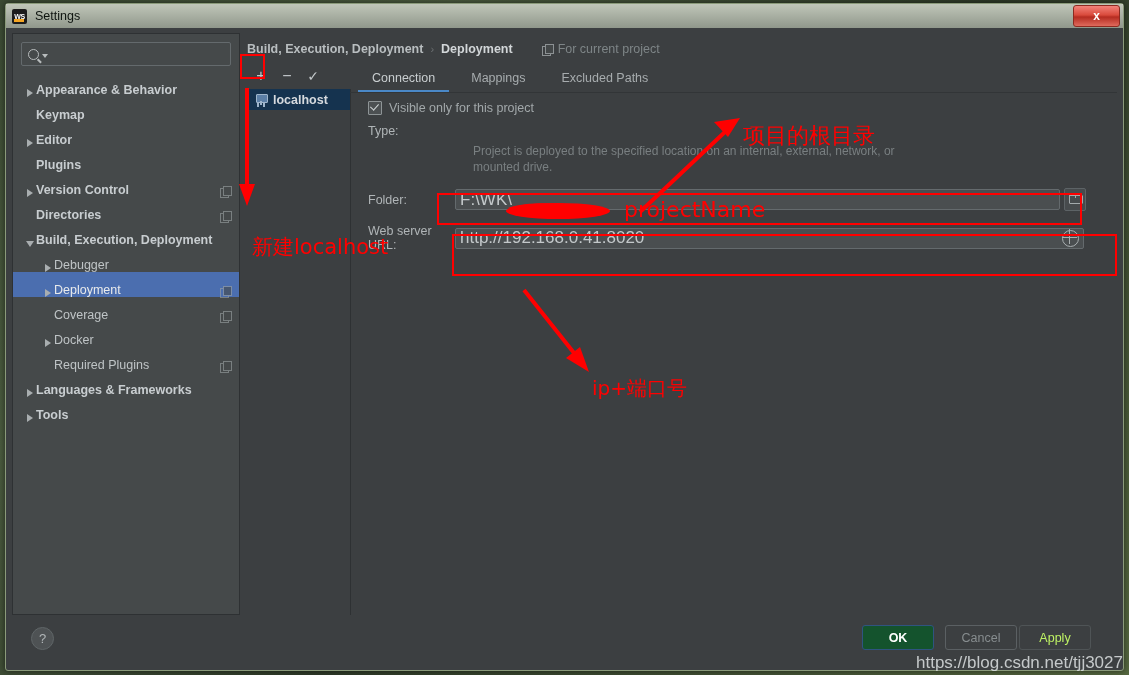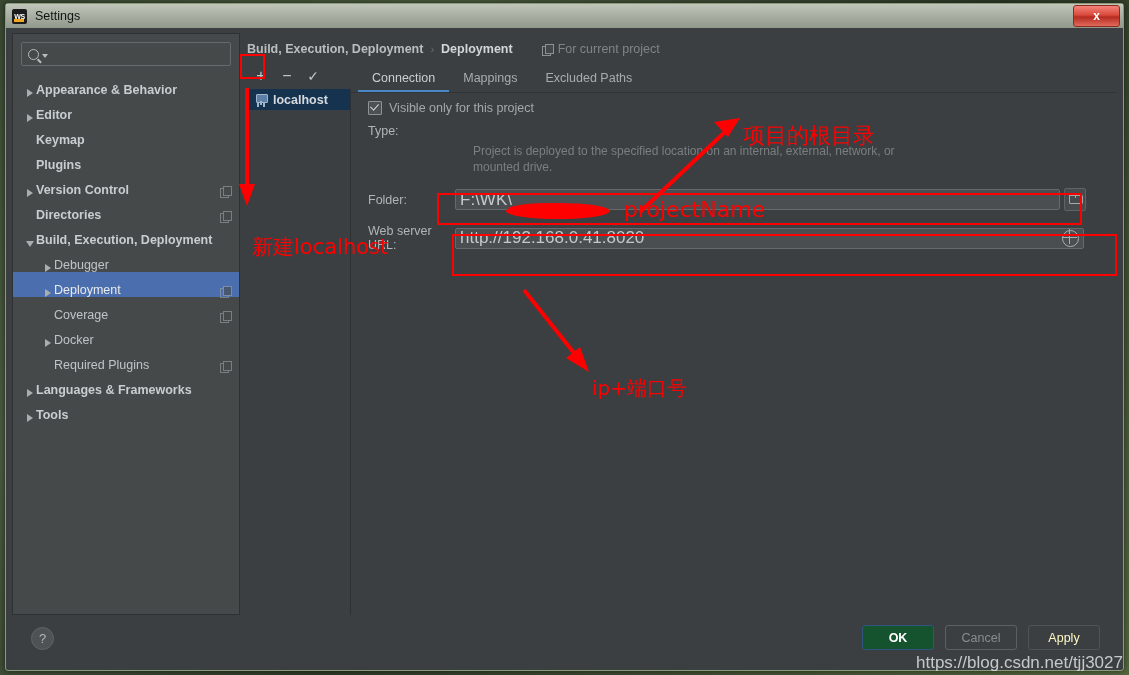--- a/index.html
+++ b/index.html
@@ -116,21 +116,21 @@
   .server-item{
     height:21px;display:flex;align-items:center;gap:5px;padding-left:10px;
     background:#15334f;cursor:pointer;
   }
   .server-ic{width:13px;height:11px;position:relative;flex:0 0 auto;}
   .server-ic::before{content:"";position:absolute;left:1px;top:0;width:10px;height:7px;border:1.3px solid #9fb6cc;background:#5b7fa6;border-radius:1px;}
   .server-ic::after{content:"";position:absolute;left:5px;top:7px;width:2px;height:4px;background:#9fb6cc;box-shadow:-3px 2px 0 0 #9fb6cc,3px 2px 0 0 #9fb6cc;}
   .server-name{font-size:12.5px;color:#d6dade;font-weight:bold;}
 
   .rightpanel{position:absolute;left:108px;top:30px;right:0;bottom:0;}
-  .tabs{height:28px;display:flex;align-items:flex-start;gap:0;padding-left:8px;position:relative;}
+  .tabs{height:28px;display:flex;align-items:flex-start;gap:8px;padding-left:8px;position:relative;}
   .tab{
     padding:3px 14px 0 14px;font-size:12.5px;color:#a7acae;cursor:pointer;position:relative;height:24px;
     display:flex;align-items:center;
   }
   .tab.active{color:#c9ced0;}
   .tab.active::after{
     content:"";position:absolute;left:0;right:0;bottom:-2px;height:2px;background:#4a88c7;
   }
   .tabs::after{content:"";position:absolute;left:0;right:0;bottom:-2px;height:1px;background:#323537;}
 
@@ -182,21 +182,21 @@
     position:absolute;left:24px;top:10px;width:21px;height:21px;border-radius:50%;
     background:#4e5254;border:1px solid #5f6567;color:#b1b6b8;font-size:13px;
     display:flex;align-items:center;justify-content:center;cursor:pointer;
   }
   .btn{
     position:absolute;top:8px;height:25px;border-radius:3px;box-sizing:border-box;
     font-size:12.5px;display:flex;align-items:center;justify-content:center;cursor:pointer;
   }
   .btn-ok{right:188px;width:72px;background:#14532d;border:1px solid #2f5480;color:#fff;font-weight:bold;}
   .btn-cancel{right:105px;width:72px;background:#43474900;border:1px solid #5b6063;color:#878d8f;}
-  .btn-apply{right:22px;width:72px;background:#43474900;border:1px solid #4f5456;color:#fef9c3;}
+  .btn-apply{right:31px;width:72px;background:#43474900;border:1px solid #4f5456;color:#bef264;}
 
   
   .anno{position:absolute;z-index:40;pointer-events:none;}
   .anno-box{border:2.5px solid #ff0000;box-sizing:border-box;}
   .anno-text{color:#ff0000;white-space:nowrap;font-family:"DejaVu Sans", sans-serif;}
   .scribble{
     position:absolute;z-index:35;pointer-events:none;
   }
   .watermark{
     position:absolute;right:6px;bottom:2px;z-index:45;
@@ -228,28 +228,28 @@
           <span class="caret"></span>
         </div>
         <div class="tree" id="tree">
             <div class="tree-row bold" style="padding-left: 10px;">
               <span class="tw">
                 <span class="tri-r"></span>
               </span>
               <span class="tree-label">Appearance &amp; Behavior</span>
             </div>
             <div class="tree-row bold" style="padding-left: 10px;">
-              <span class="tw">
-                <span class="tri-r"></span>
-              </span>
-              <span class="tree-label">Editor</span>
-            </div>
-            <div class="tree-row bold" style="padding-left: 10px;">
               <span class="tw"></span>
               <span class="tree-label">Keymap</span>
+            </div>
+            <div class="tree-row bold" style="padding-left: 10px;">
+              <span class="tw">
+                <span class="tri-r"></span>
+              </span>
+              <span class="tree-label">Editor</span>
             </div>
             <div class="tree-row bold" style="padding-left: 10px;">
               <span class="tw"></span>
               <span class="tree-label">Plugins</span>
             </div>
             <div class="tree-row bold" style="padding-left: 10px;">
               <span class="tw">
                 <span class="tri-r"></span>
               </span>
               <span class="tree-label">Version Control</span>

